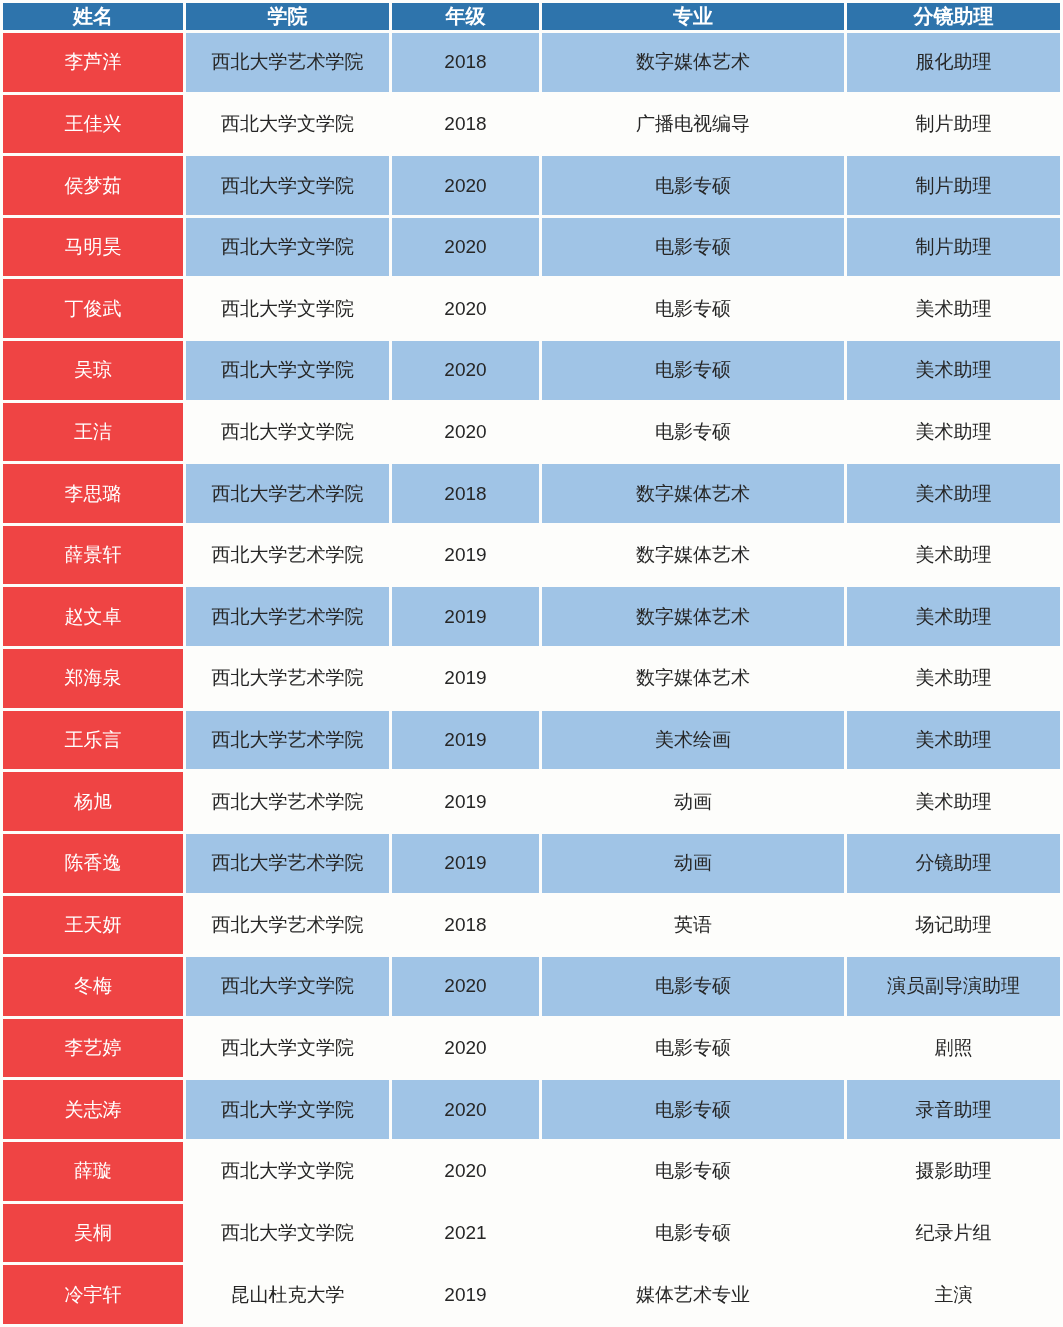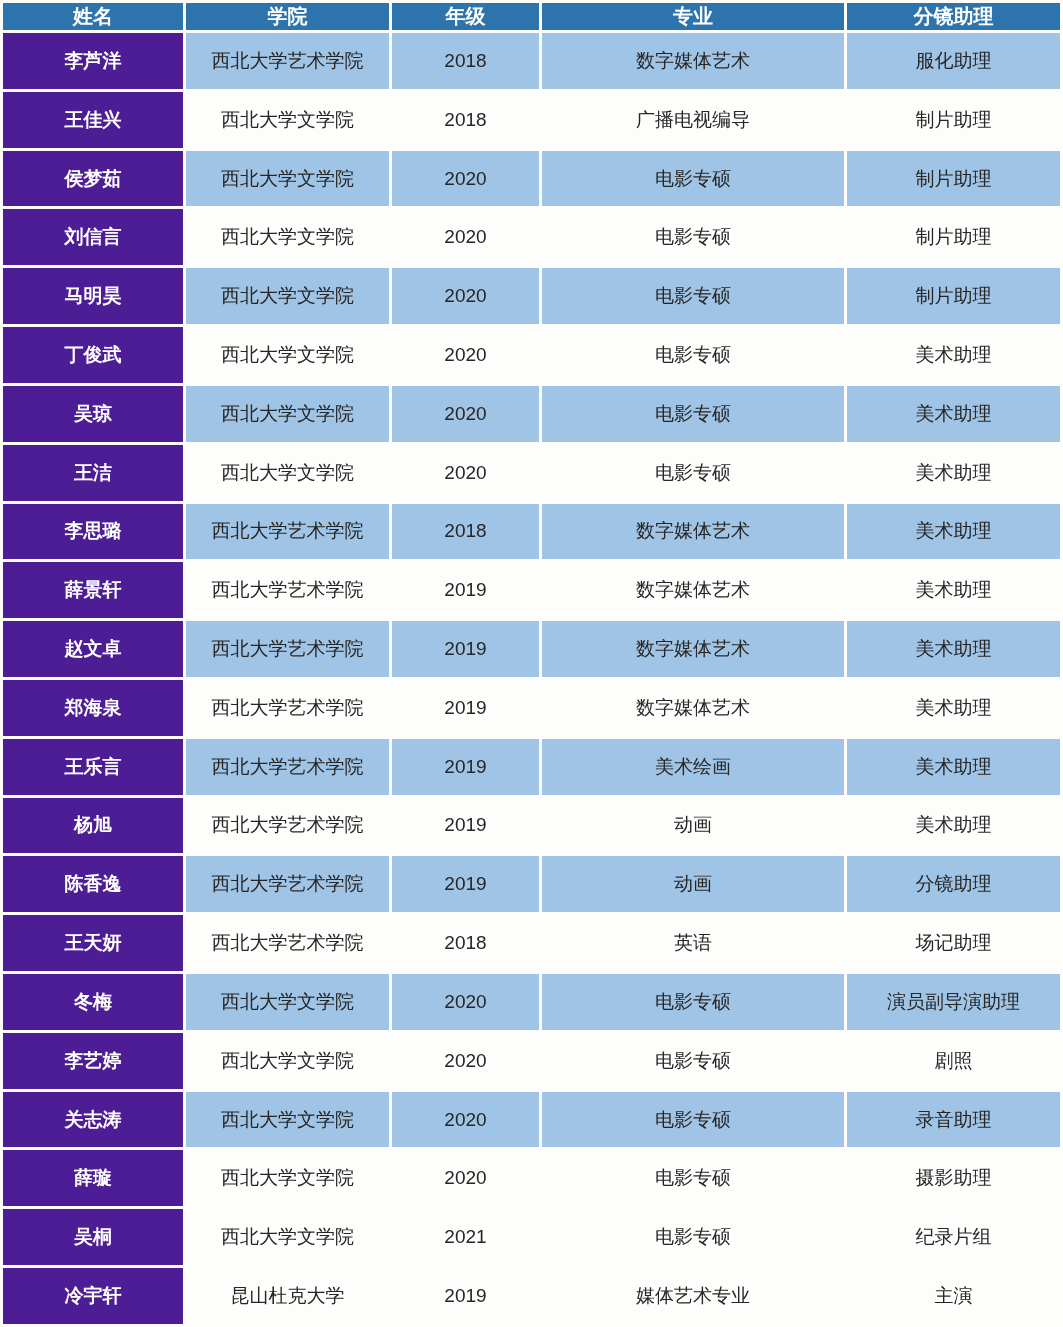--- a/index.html
+++ b/index.html
@@ -28,24 +28,24 @@
     overflow: hidden;
     white-space: nowrap;
   }
   th.hdr {
     background: #2e74ac;
     color: #ffffff;
     font-size: 20px;
     font-weight: bold;
   }
   td.name-cell {
-    background: #4c1d95;
+    background: #ef4444;
     color: #ffffff;
     font-size: 19px;
-    font-weight: bold;
+    font-weight: normal;
   }
   tr.row-light td.data-cell { background: #a0c4e6; }
   tr.row-white td.data-cell { background: #fdfdfb; }
   td.data-cell {
     color: #262626;
     font-size: 19px;
   }
 </style>
 </head>
 <body>
@@ -83,27 +83,20 @@
           <td class="data-cell">广播电视编导</td>
           <td class="data-cell">制片助理</td>
         </tr>
         <tr class="row-light">
           <td class="name-cell">侯梦茹</td>
           <td class="data-cell">西北大学文学院</td>
           <td class="data-cell">2020</td>
           <td class="data-cell">电影专硕</td>
           <td class="data-cell">制片助理</td>
         </tr>
-        <tr class="row-white">
-          <td class="name-cell">刘信言</td>
-          <td class="data-cell">西北大学文学院</td>
-          <td class="data-cell">2020</td>
-          <td class="data-cell">电影专硕</td>
-          <td class="data-cell">制片助理</td>
-        </tr>
         <tr class="row-light">
           <td class="name-cell">马明昊</td>
           <td class="data-cell">西北大学文学院</td>
           <td class="data-cell">2020</td>
           <td class="data-cell">电影专硕</td>
           <td class="data-cell">制片助理</td>
         </tr>
         <tr class="row-white">
           <td class="name-cell">丁俊武</td>
           <td class="data-cell">西北大学文学院</td>

